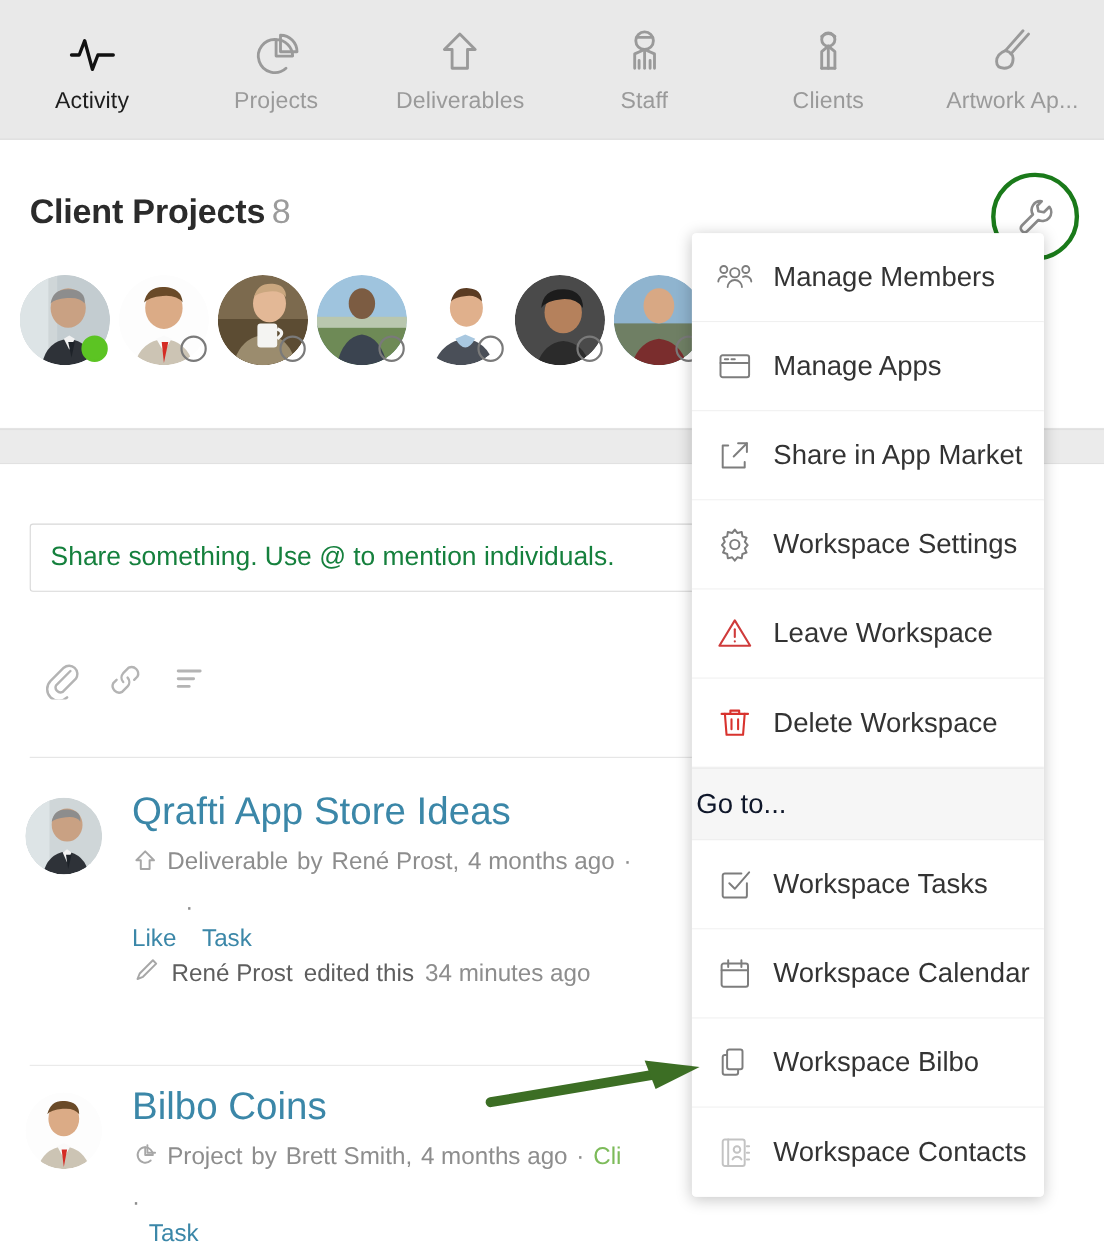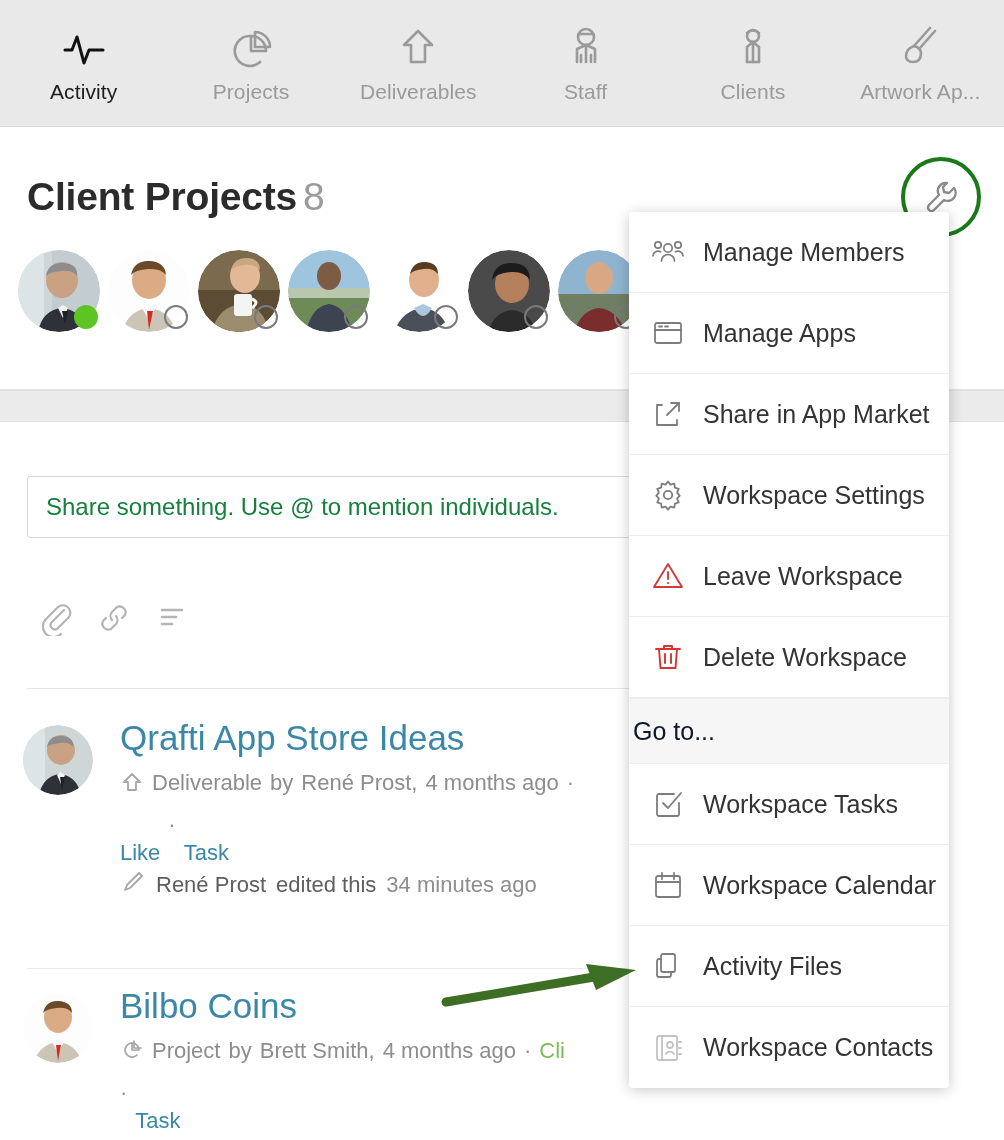--- a/index.html
+++ b/index.html
@@ -39,21 +39,21 @@
 
   
   .ws-header {
     position: absolute; left: 0; top: 128px;
     width: 1004px; height: 262px;
     background: #fff;
     border-bottom: 1px solid #e4e4e4;
   }
   .ws-title {
     position: absolute; left: 27px; top: 47px;
-    font-size: 39px; font-weight: 700; color: #2b2b2b;
+    font-size: 31px; font-weight: 700; color: #2b2b2b;
     letter-spacing: -.2px;
   }
   .ws-count { font-weight: 400; color: #9b9b9b; margin-left: 6px; }
 
   .wrench-wrap {
     position: absolute; right: 16px; top: 22px;
     width: 96px; height: 96px;
     display: flex; align-items: center; justify-content: center;
     cursor: pointer;
   }
@@ -657,21 +657,21 @@
       <span class="dd-label">Workspace Calendar</span>
     </div>
 
     <div class="dd-item">
       <span class="dd-ico">
         <svg width="34" height="34" viewBox="0 0 34 34" fill="none" stroke="#7d7d7d" stroke-width="1.8" stroke-linecap="round" stroke-linejoin="round">
           <path d="M12 5 h10 a2 2 0 0 1 2 2 v14 a2 2 0 0 1 -2 2 h-10 a2 2 0 0 1 -2 -2 V7 a2 2 0 0 1 2 -2 z"></path>
           <path d="M10 10 H8 a2 2 0 0 0 -2 2 v14 a2 2 0 0 0 2 2 h10 a2 2 0 0 0 2 -2 v-2"></path>
         </svg>
       </span>
-      <span class="dd-label">Activity Files</span>
+      <span class="dd-label">Workspace Bilbo</span>
     </div>
 
     <div class="dd-item">
       <span class="dd-ico">
         <svg width="34" height="34" viewBox="0 0 34 34" fill="none" stroke="#c3c3c3" stroke-width="1.8" stroke-linecap="round" stroke-linejoin="round">
           <rect x="6" y="5" width="20" height="24" rx="2"></rect>
           <path d="M11 5 v24"></path>
           <circle cx="19" cy="14" r="3"></circle>
           <path d="M15 23 a4.5 4.5 0 0 1 8 0"></path>
           <path d="M28 11 h2 M28 17 h2 M28 23 h2"></path>

